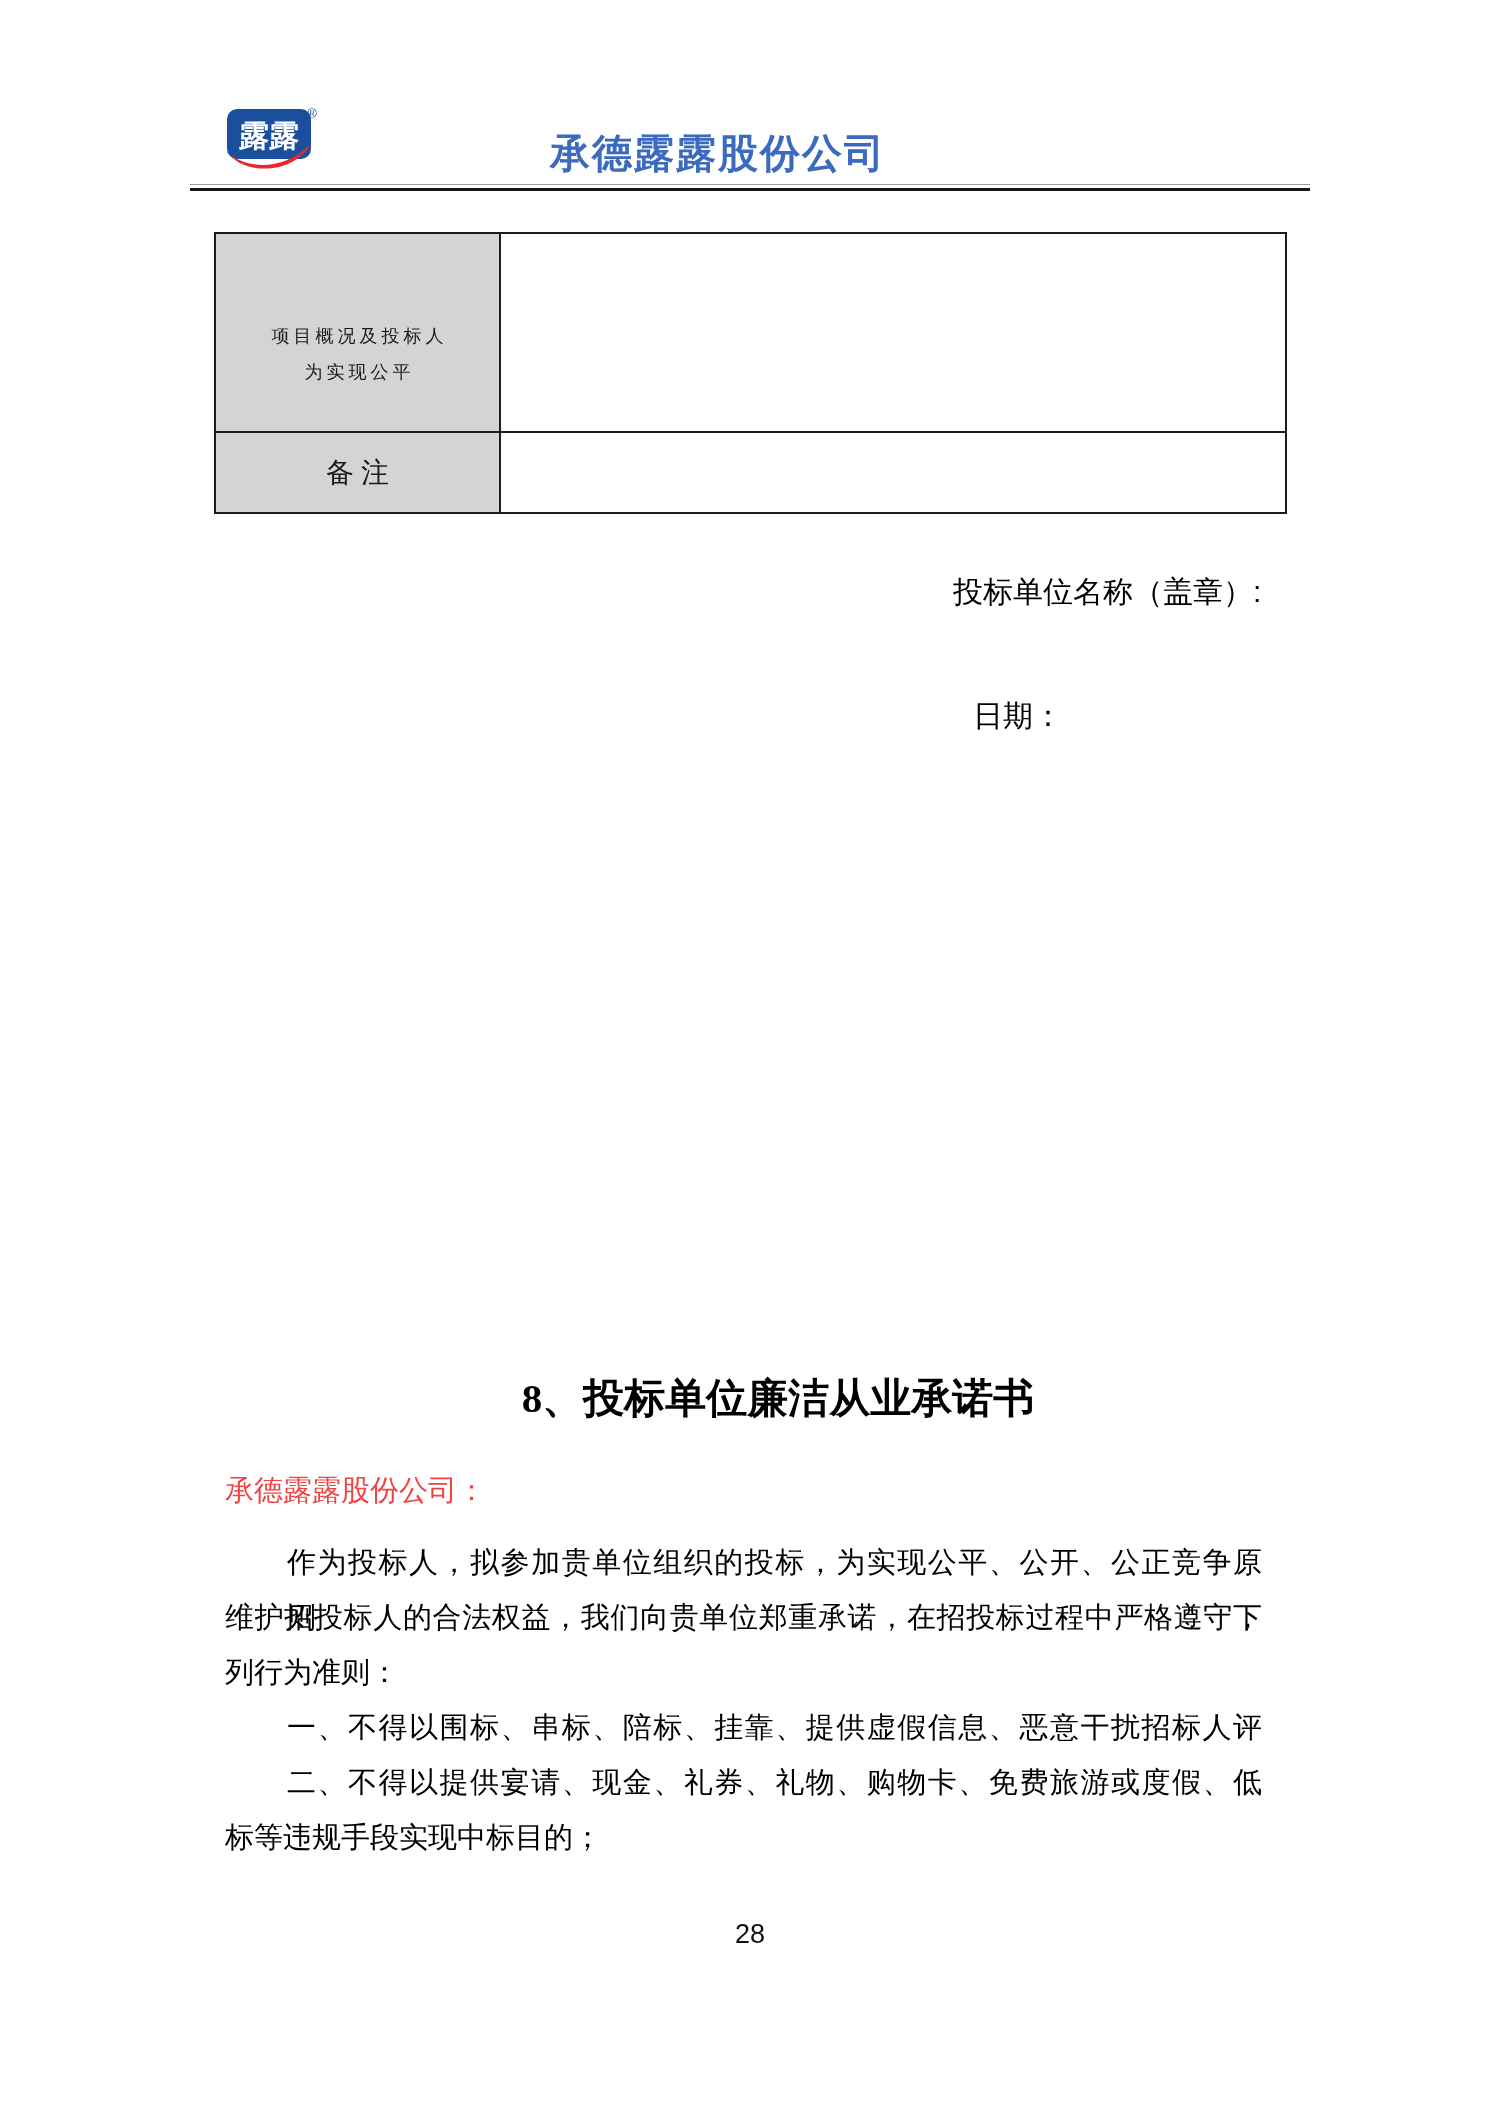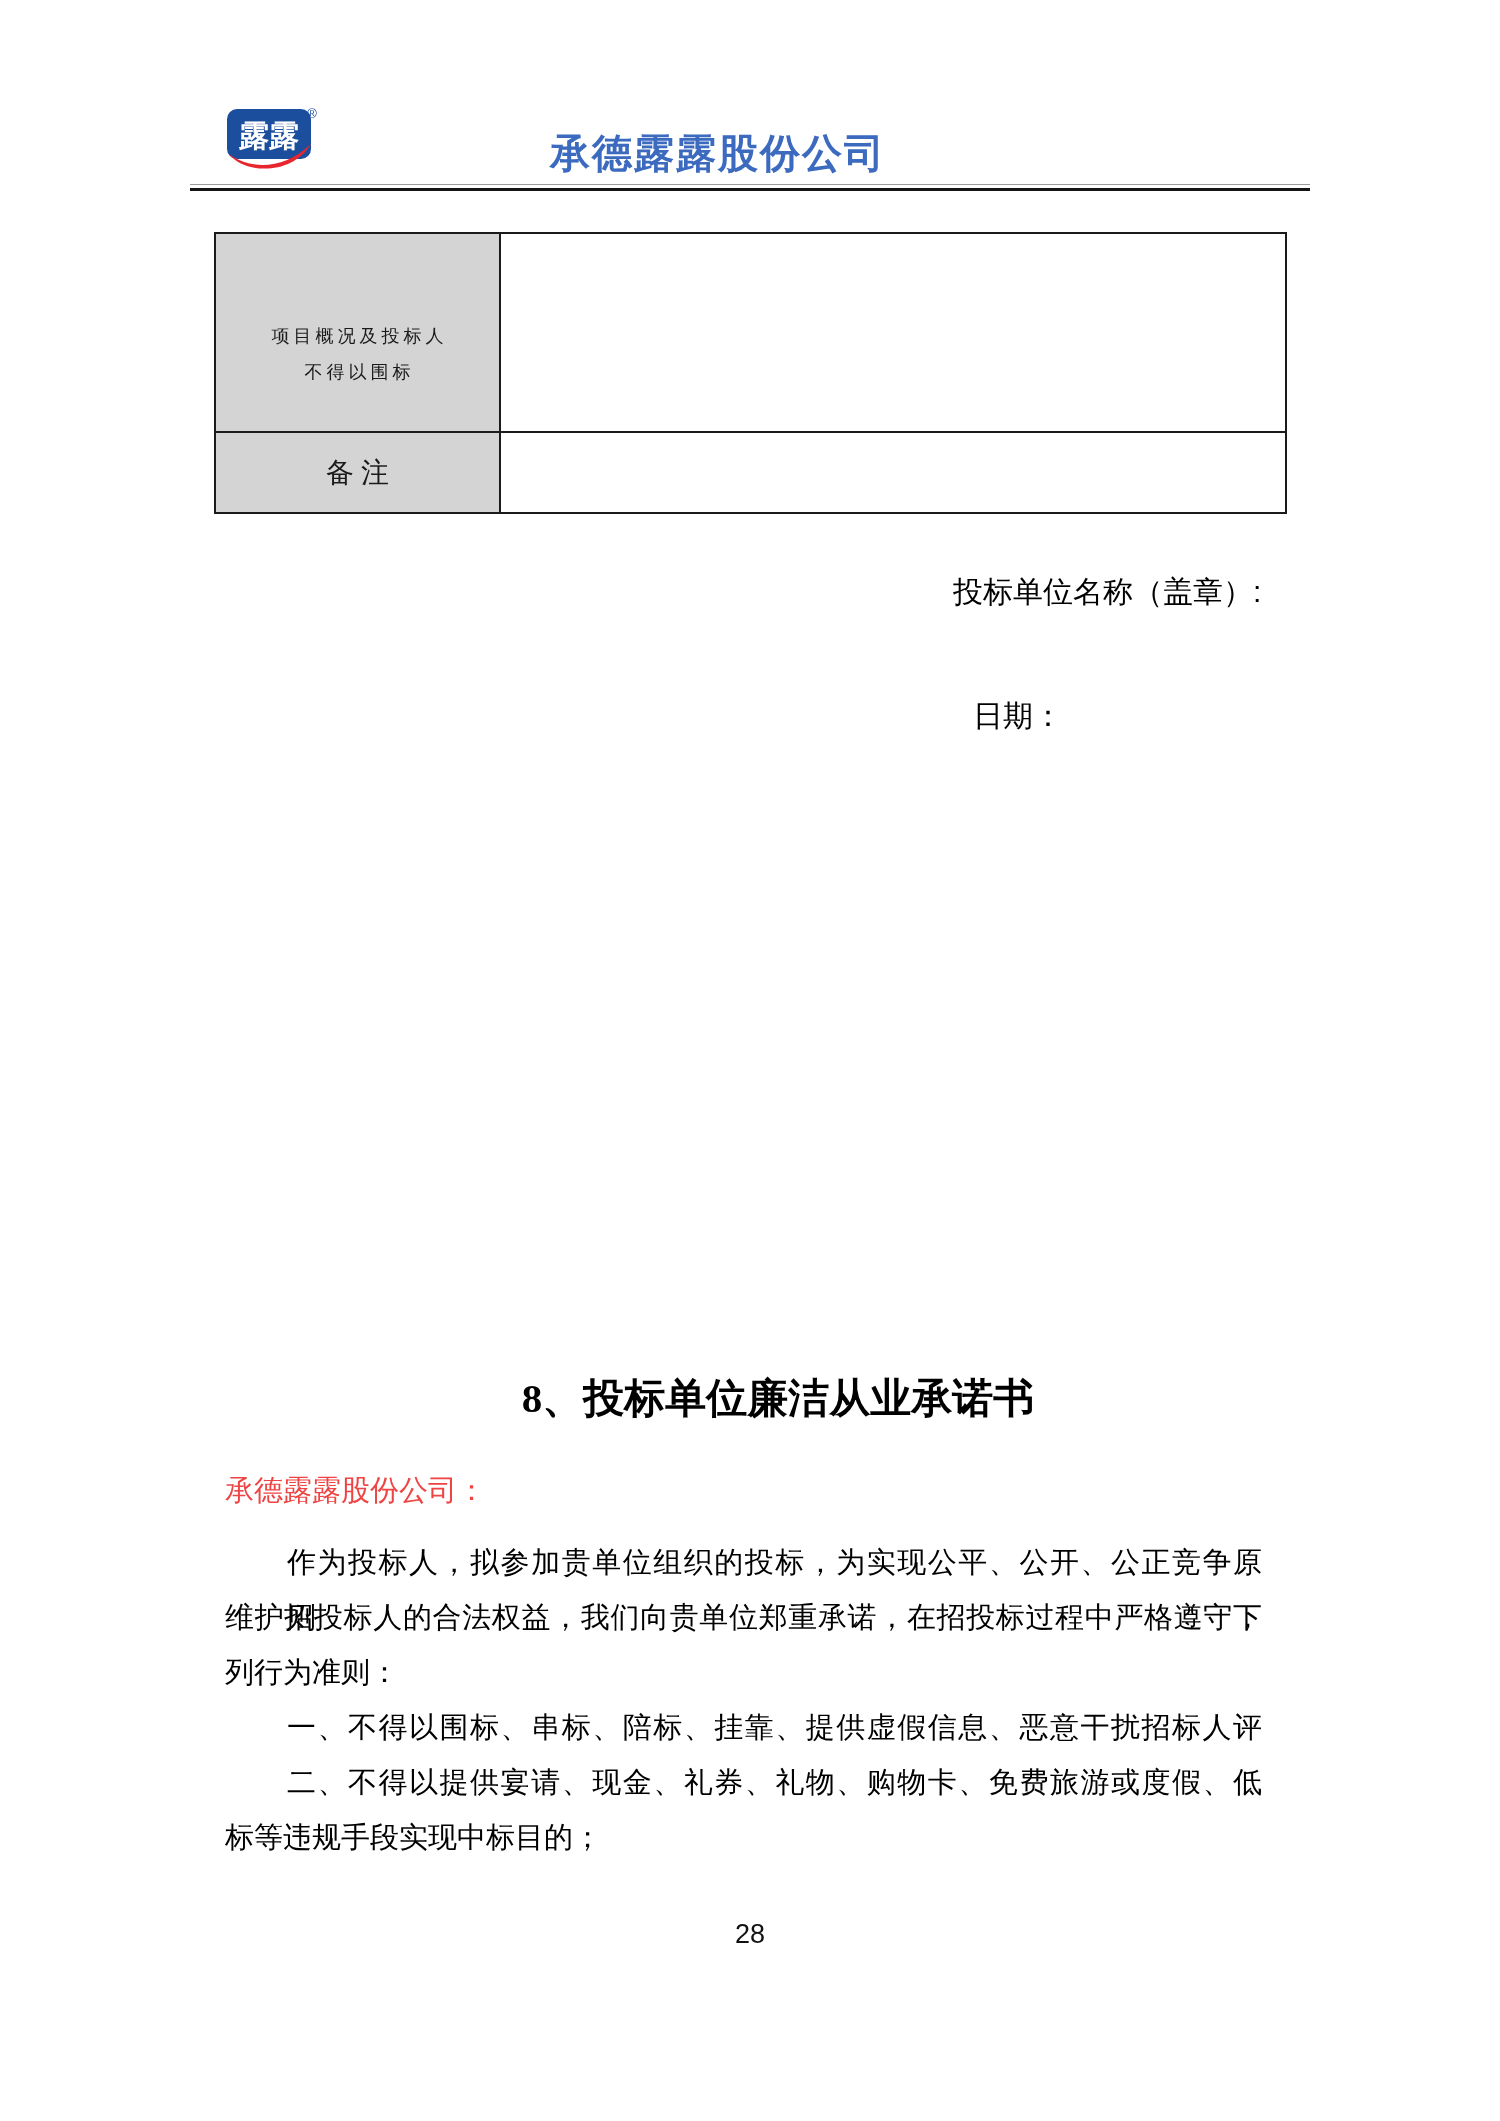--- a/index.html
+++ b/index.html
@@ -109,21 +109,21 @@
       <text x="86" y="14" text-anchor="middle" font-family="Liberation Sans, DejaVu Sans, sans-serif" font-size="13" fill="#1C4E9E">®</text>
     </svg>
   </div>
   <div class="header-title sans">承德露露股份公司</div>
   <div class="header-rule-thin"></div>
   <div class="header-rule"></div>
 
   <div class="doc-table serif">
     <div class="cell cell-label r1">
       <div>项目概况及投标人</div>
-      <div>不得以围标</div>
+      <div>为实现公平</div>
     </div>
     <div class="cell cell-value r1"></div>
     <div class="cell cell-label r2">备注</div>
     <div class="cell cell-value r2"></div>
   </div>
 
   <div class="sig-unit sans">投标单位名称（盖章）:</div>
   <div class="sig-date sans">日期：</div>
 
   <div class="sec-heading serif">8、投标单位廉洁从业承诺书</div>

